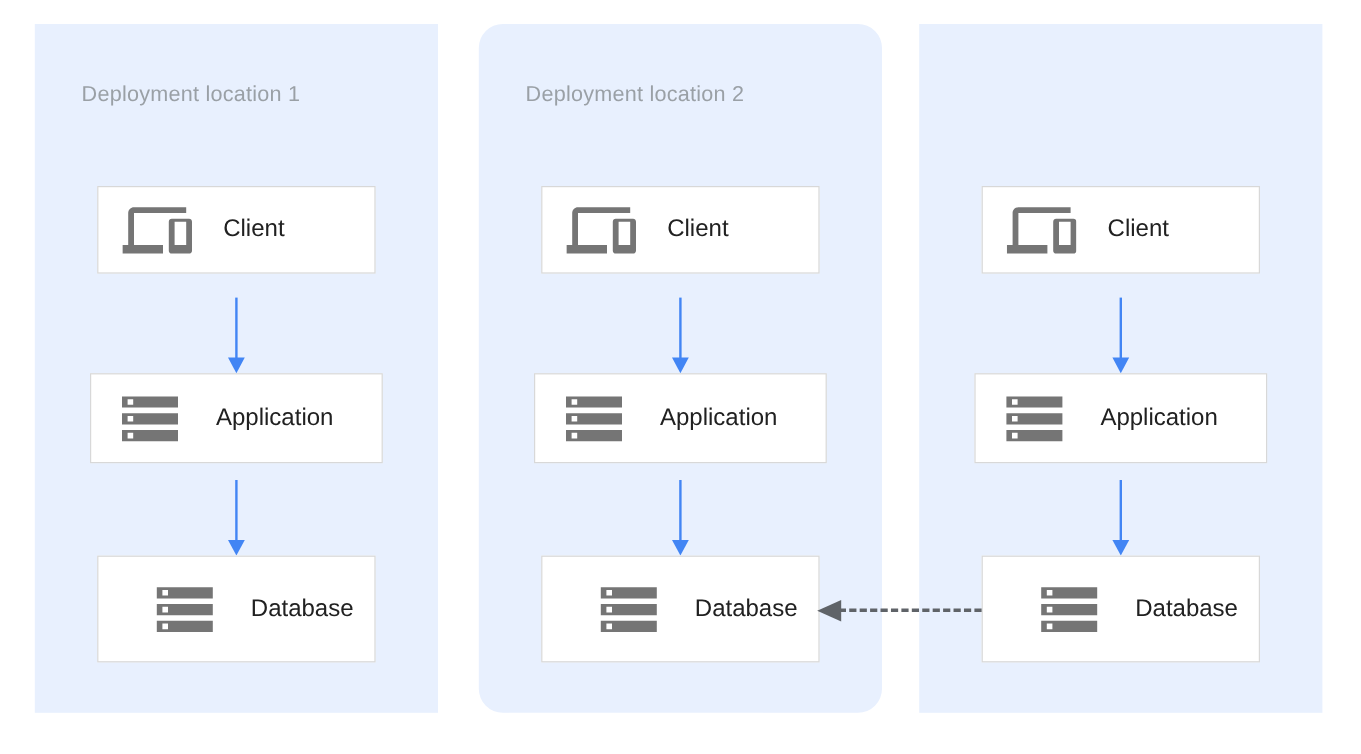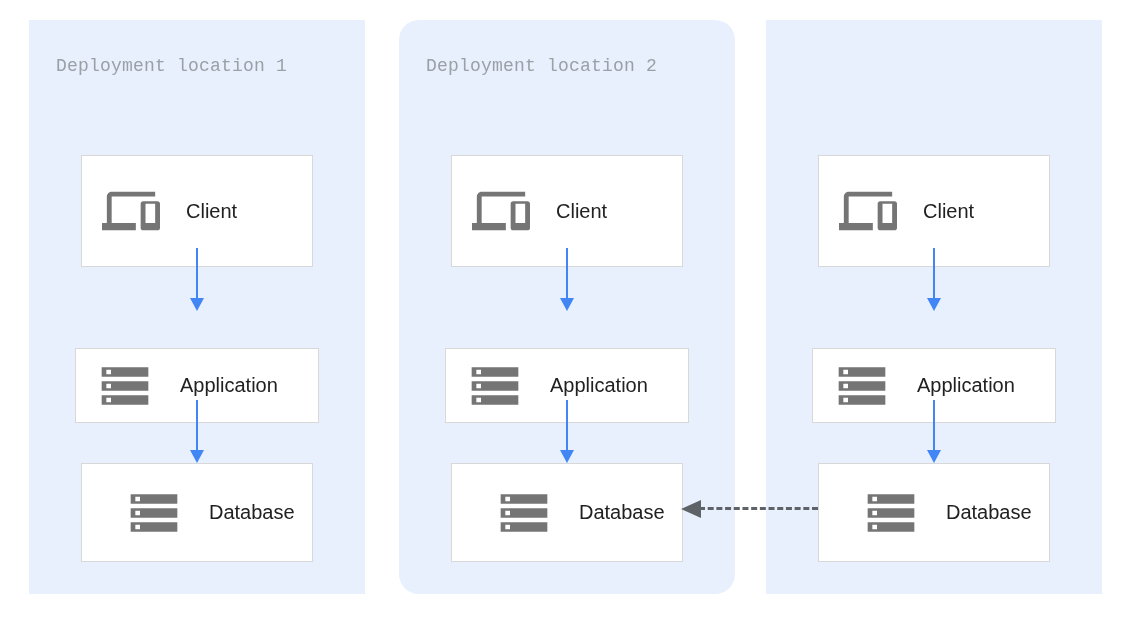--- a/index.html
+++ b/index.html
@@ -20,42 +20,41 @@
     background: #e8f0fe;
   }
   .panel-1 { left: 29px; }
   .panel-2 { left: 399px; border-radius: 20px; }
   .panel-3 { left: 766px; }
 
   .panel-title {
     position: absolute;
     top: 36px;
     left: 27px;
-    margin: 0;
+    margin: 12px;
     font-size: 18px;
     font-weight: 400;
     color: #9aa0a6;
     letter-spacing: 0.2px;
-    font-family: Liberation Mono, monospace;
   }
 
   .node {
     position: absolute;
     left: 50%;
     transform: translateX(-50%);
     background: #ffffff;
     border: 1px solid #d8d8d8;
     display: flex;
     align-items: center;
     box-sizing: border-box;
     padding-left: 20px;
   }
-  .node-client    { top: 135px; width: 232px; height: 112px; }
-  .node-application { top: 291px; width: 244px; height: 75px; margin-top: 37px; }
-  .node-database  { top: 443px; width: 232px; height: 99px; padding-left: 43px; }
+  .node-client    { top: 135px; width: 232px; height: 73px; }
+  .node-application { top: 291px; width: 244px; height: 75px; }
+  .node-database  { top: 443px; width: 232px; height: 89px; padding-left: 43px; }
 
   .node .icon {
     width: 58px; height: 58px;
     display: flex; align-items: center; justify-content: center;
     flex: 0 0 auto;
     margin-right: 26px;
   }
   .node .icon svg { display: block; }
   .node .label {
     font-size: 20px;

